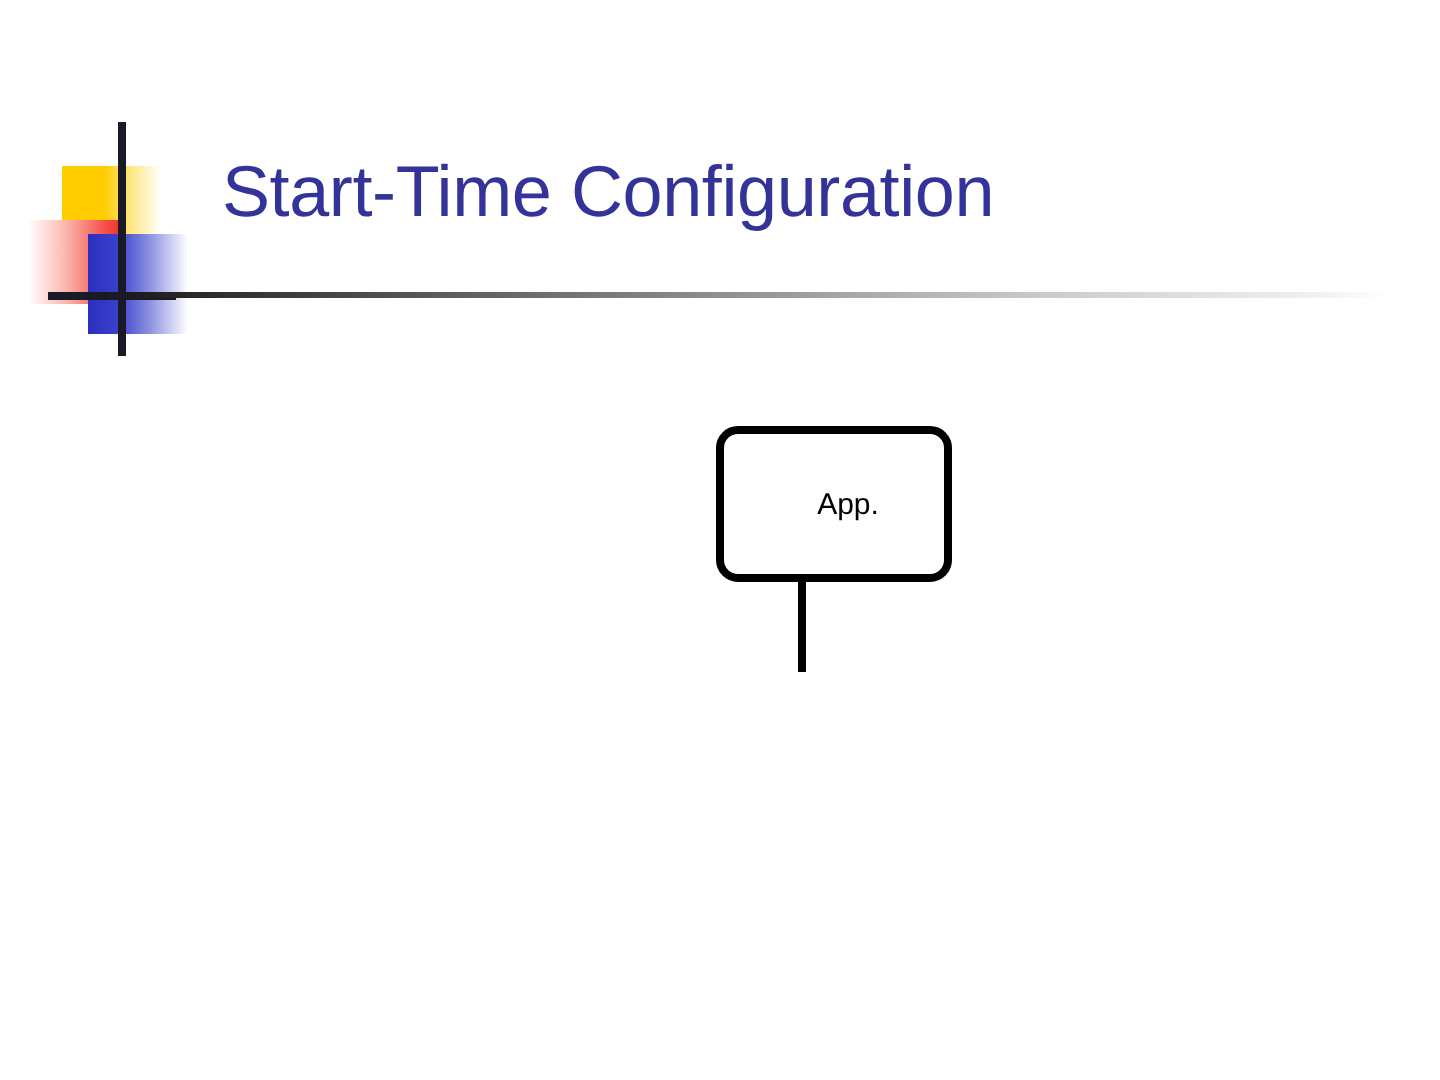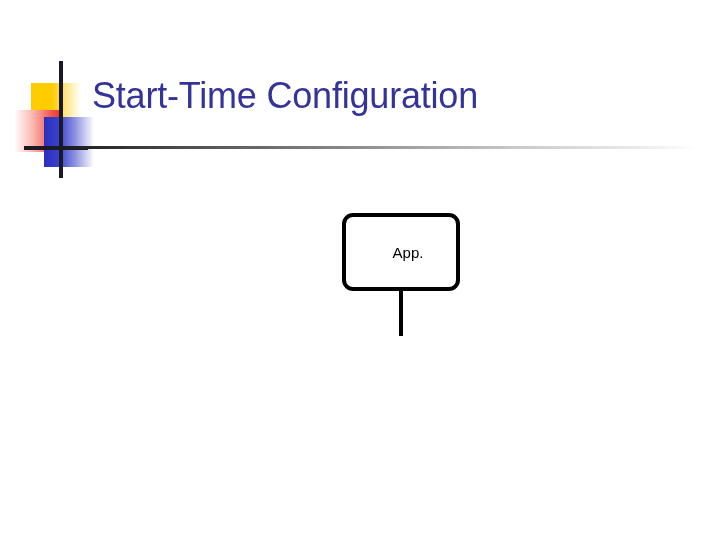--- a/index.html
+++ b/index.html
@@ -62,21 +62,21 @@
     left: 24px;
     top: 106px;
     width: 64px;
     height: 4px;
     background: #1A1A26;
   }
 
   
   #title {
     position: absolute;
-    left: 92px;
+    left: 111px;
     top: 74px;
     width: 600px;
     font-size: 36px;
     line-height: 44px;
     color: #333399;
     font-weight: normal;
     letter-spacing: -0.2px;
     white-space: nowrap;
   }
 
@@ -101,20 +101,21 @@
   .node {
     position: absolute;
     box-sizing: border-box;
     background: #ffffff;
     border: 4px solid #000000;
     display: flex;
     align-items: center;
     justify-content: center;
     text-align: center;
     color: #000000;
+    margin-left: 16px;
   }
   #node-app {
     left: 2px;
     top: 3px;
     width: 118px;
     height: 78px;
     border-radius: 11px;
     font-size: 15px;
   }
   #node-app .node-label {

